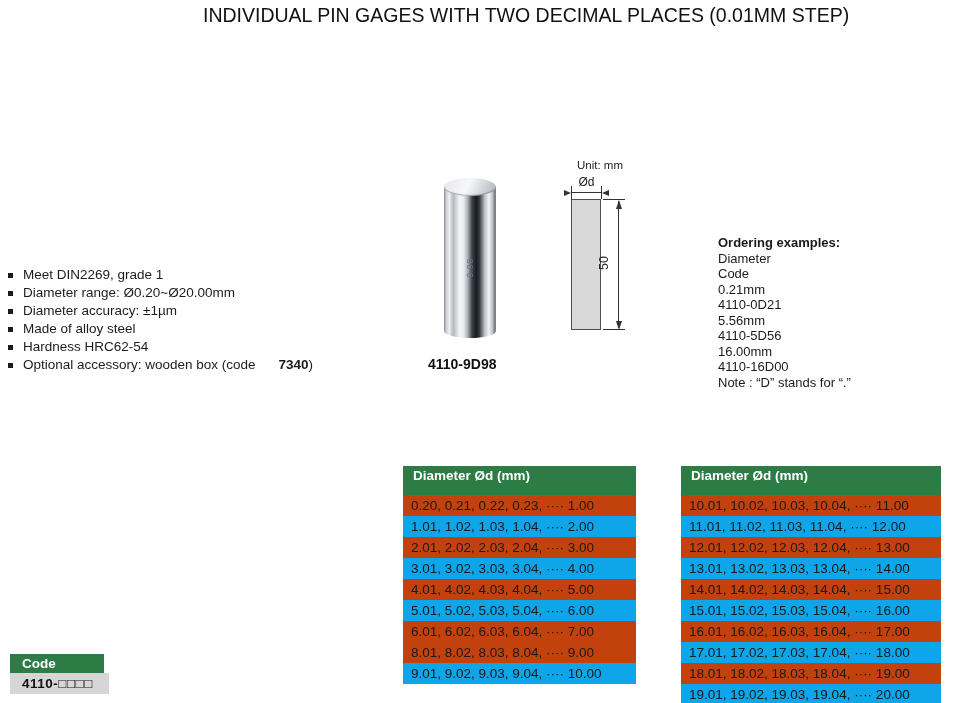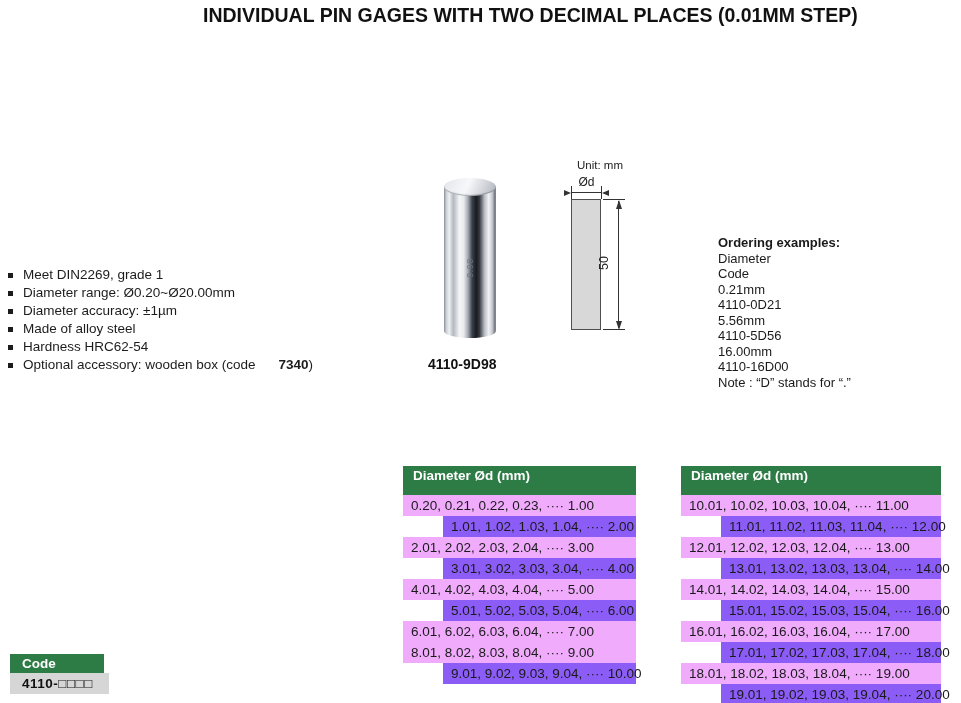--- a/index.html
+++ b/index.html
@@ -1,20 +1,20 @@
 <!DOCTYPE html>
 <html><head>
 <meta charset="utf-8">
 <style>
   html,body { margin:0; padding:0; background:#ffffff; }
   body { font-family:"Liberation Sans","DejaVu Sans",sans-serif; color:#1a1a1a; }
   .canvas { position:relative; width:961px; height:703px; background:#fff; overflow:hidden; }
 
   
-  .page-title { position:absolute; left:203px; top:4px; font-size:19.5px; font-weight:bold; letter-spacing:0; white-space:nowrap; color:#111; }
+  .page-title { position:absolute; left:203px; top:4px; font-size:19.5px; font-weight:normal; letter-spacing:0; white-space:nowrap; color:#111; }
 
   
   .features { position:absolute; left:8px; top:266px; width:360px; }
   .feature-item { position:relative; padding-left:15px; font-size:13.5px; line-height:18px; color:#1c1c1c; }
   .feature-item::before { content:""; position:absolute; left:0; top:6.5px; width:5px; height:5px; background:#1c1c1c; }
   .feature-code { font-weight:bold;margin-left:19px; }
 
   
   .pin { position:absolute; left:444px; top:178px; width:52px; height:160px; }
   .pin-body { position:absolute; left:0; top:9px; width:52px; height:151px;
@@ -49,22 +49,22 @@
   .ordering-row { display:flex;flex-direction:column; }
   .ordering-col1 { width:92px; flex:none; }
   .ordering-col2 { flex:1; }
 
   
   .dtable { position:absolute; top:466px; }
   .dtable-1 { left:403px; width:233px; }
   .dtable-2 { left:681px; width:260px; }
   .dtable-header { height:29px; line-height:20px; background:#2d7b45; color:#ffffff; font-weight:bold; font-size:13.5px; padding-left:10px; }
   .dtable-row { height:21px; line-height:21px; font-size:13.5px; color:#1a1a1a; padding-left:8px; white-space:nowrap; }
-  .dtable-row.odd { background:#f0abfc; }
-  .dtable-row.even { background:#8b5cf6;margin-left:40px; }
+  .dtable-row.odd { background:#c2410c; }
+  .dtable-row.even { background:#0ea5e9; }
 
   
   .code-block { position:absolute; left:10px; top:654px; }
   .code-header { width:82px; height:19px; line-height:19px; background:#2d7b45; color:#fff; font-weight:bold; font-size:13.5px; padding-left:12px; }
   .code-value { width:87px; height:21px; line-height:21px; background:#d6d6d6; color:#111; font-weight:bold; font-size:13.5px; padding-left:12px; letter-spacing:.5px; }
 </style>
 </head>
 <body>
 
 <div class="canvas">

